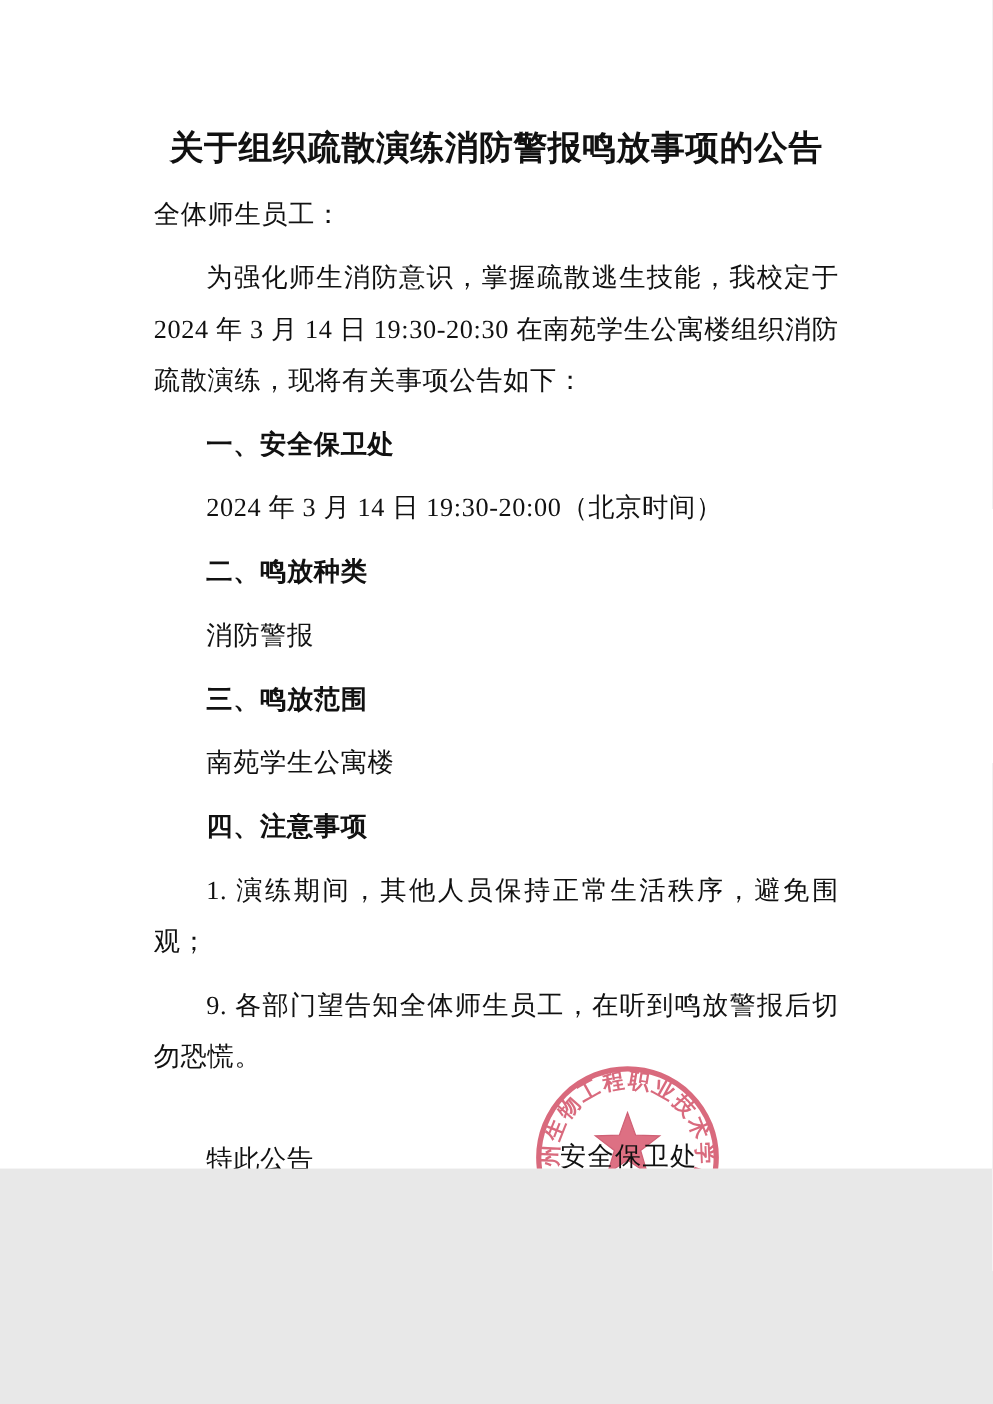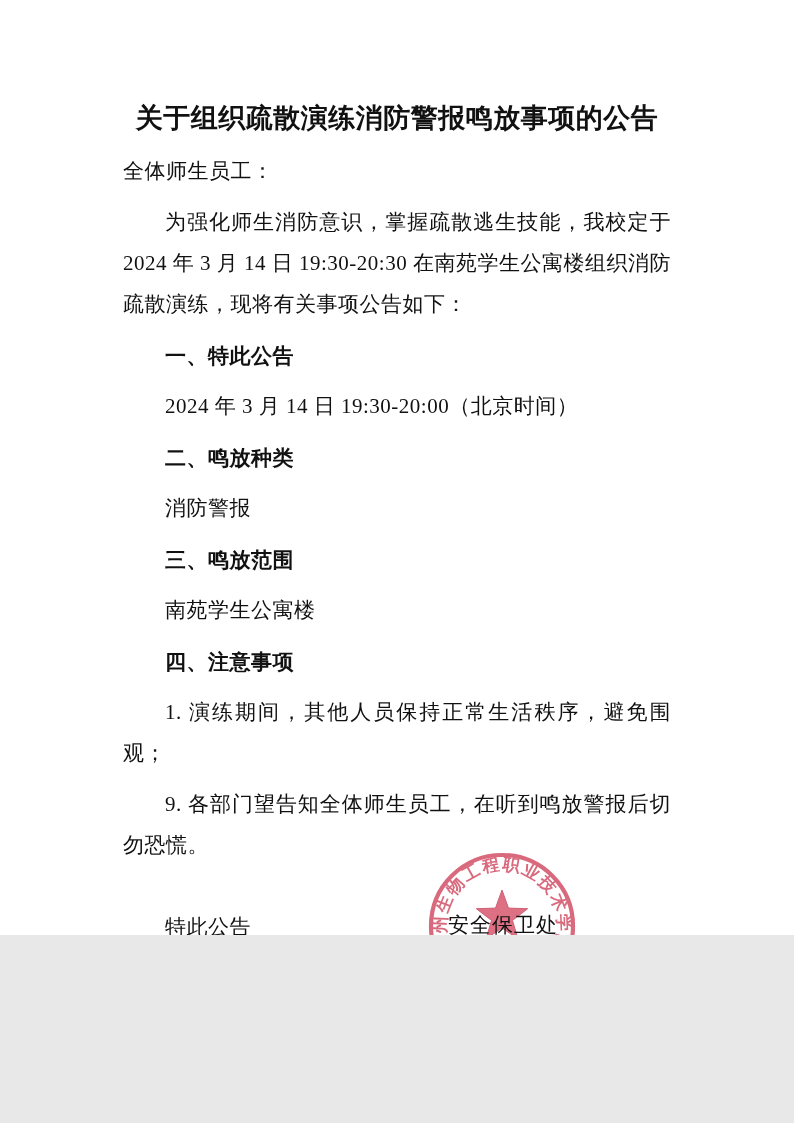--- a/index.html
+++ b/index.html
@@ -74,21 +74,21 @@
 
 <div class="page">
 
   <div class="content">
     <h1 class="title">关于组织疏散演练消防警报鸣放事项的公告</h1>
 
     <p class="salutation">全体师生员工：</p>
 
     <p class="para">为强化师生消防意识，掌握疏散逃生技能，我校定于 2024 年 3 月 14 日 19:30-20:30 在南苑学生公寓楼组织消防疏散演练，现将有关事项公告如下：</p>
 
-    <p class="heading">一、特此公告</p>
+    <p class="heading">一、安全保卫处</p>
     <p class="line">2024 年 3 月 14 日 19:30-20:00（北京时间）</p>
 
     <p class="heading">二、鸣放种类</p>
     <p class="line">消防警报</p>
 
     <p class="heading">三、鸣放范围</p>
     <p class="line">南苑学生公寓楼</p>
 
     <p class="heading">四、注意事项</p>
     <p class="para">1. 演练期间，其他人员保持正常生活秩序，避免围观；</p>

